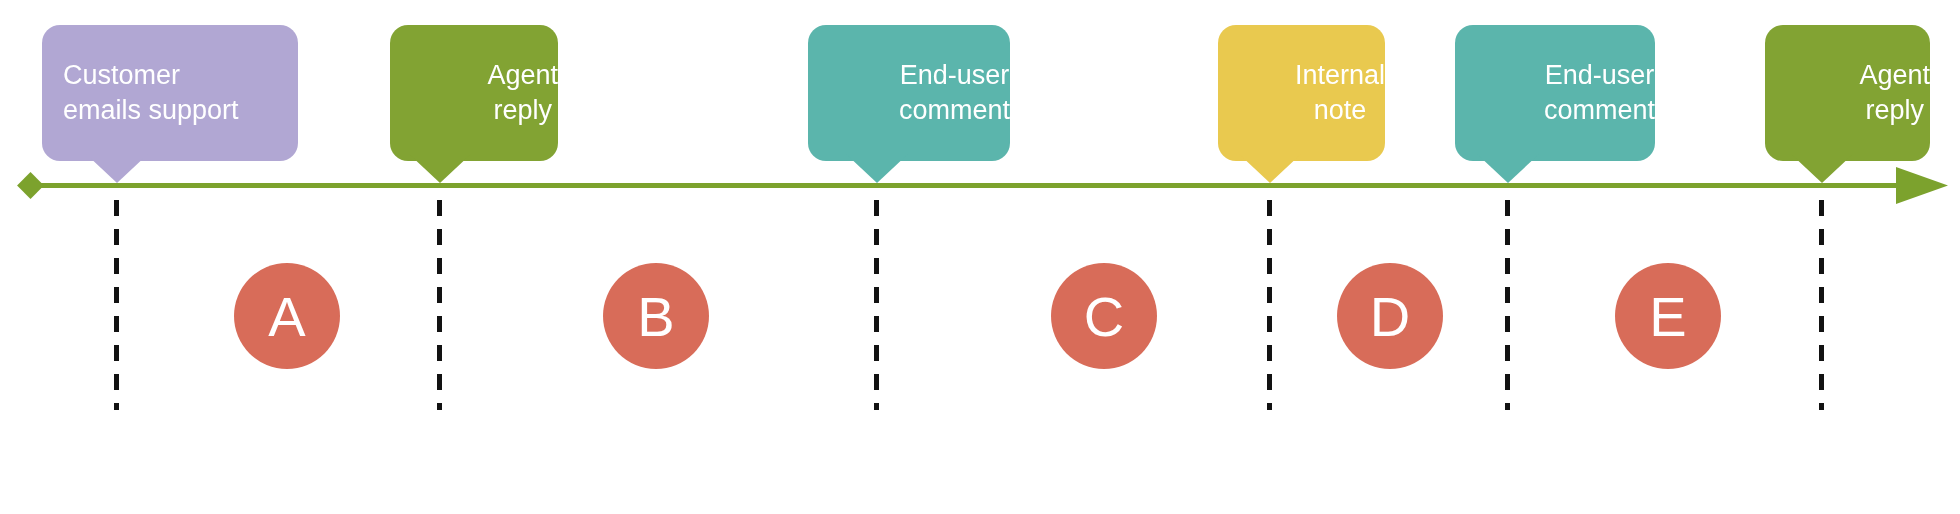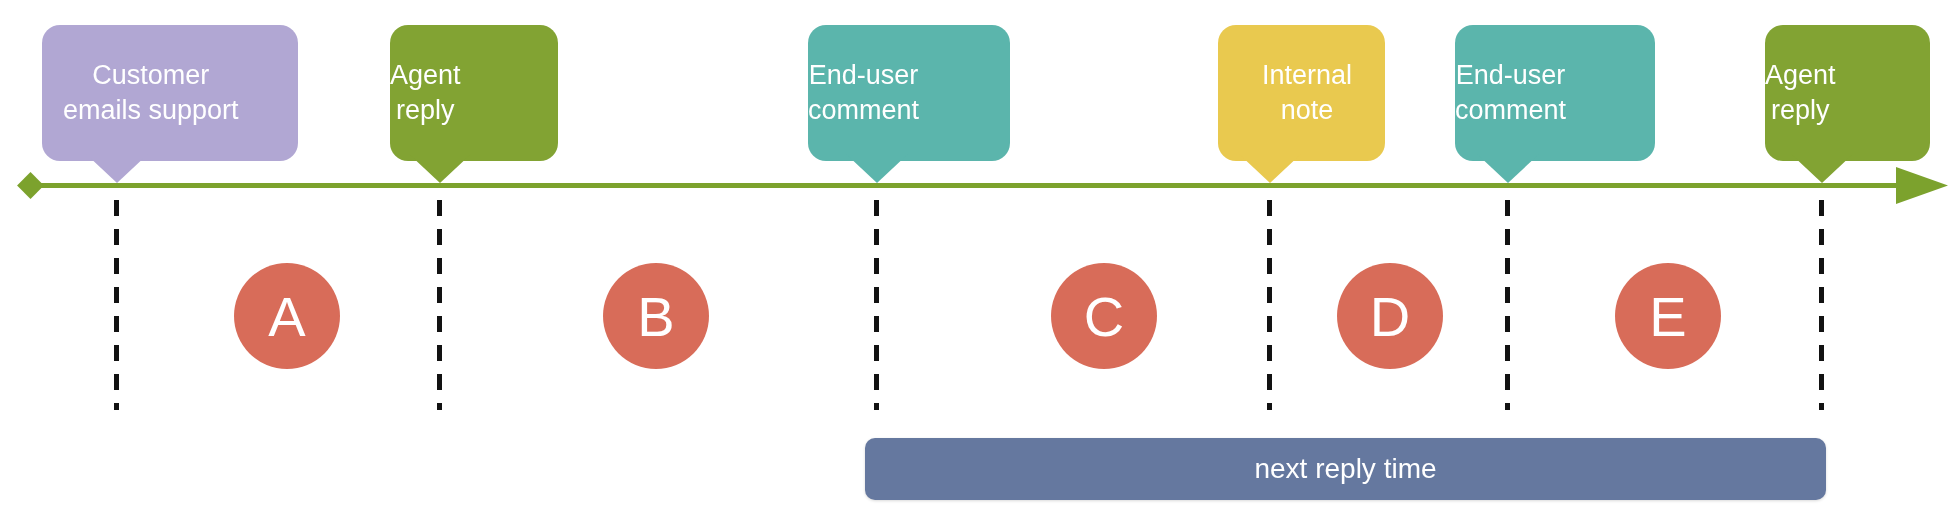--- a/index.html
+++ b/index.html
@@ -24,21 +24,21 @@
   .e2 { left: 440px; }
   .e3 { left: 877px; }
   .e4 { left: 1270px; }
   .e5 { left: 1508px; }
   .e6 { left: 1822px; }
 
   .bubble {
     position: absolute; top: 25px; height: 136px;
     box-sizing: border-box;
     border-radius: 18px;
-    display: flex; align-items: center; justify-content: flex-start;
+    display: flex; align-items: center; justify-content: flex-end;
     text-align: center;
     color: #ffffff; font-size: 27px; line-height: 35px;
     white-space: pre-line;
   }
   .e1 .bubble { left: -75px; width: 256px; justify-content: flex-start; text-align: left; padding-left: 21px; }
   .e2 .bubble { left: -50px; width: 168px; }
   .e3 .bubble { left: -69px; width: 202px; }
   .e4 .bubble { left: -52px; width: 167px; }
   .e5 .bubble { left: -53px; width: 200px; }
   .e6 .bubble { left: -57px; width: 165px; }
@@ -77,21 +77,21 @@
 </head>
 <body>
 
 <div class="stage">
 
   <div class="tl-line" style="background-color: rgb(124, 162, 45);"></div>
   <div class="tl-diamond" style="background-color: rgb(124, 162, 45);"></div>
   <div class="tl-arrow" style="background-color: rgb(124, 162, 45);"></div>
 
   <div class="event e1">
-    <div class="bubble" style="background-color: rgb(177, 167, 211); text-align: center;">
+    <div class="bubble" style="background-color: rgb(177, 167, 211);">
       <div class="bubble-label">Customer
 emails support</div>
     </div>
     <div class="tail" style="background-color: rgb(177, 167, 211);"></div>
     <div class="dash"></div>
   </div>
 
   <div class="event e2">
     <div class="bubble" style="background-color: rgb(130, 163, 51);">
       <div class="bubble-label">Agent
@@ -146,17 +146,14 @@
   <div class="circle c3" style="background-color: rgb(216, 108, 89);">
     <span class="circle-letter">C</span>
   </div>
   <div class="circle c4" style="background-color: rgb(216, 108, 89);">
     <span class="circle-letter">D</span>
   </div>
   <div class="circle c5" style="background-color: rgb(216, 108, 89);">
     <span class="circle-letter">E</span>
   </div>
 
-  <div class="bar" style="background-color: rgb(101, 120, 159);">
-    <span class="bar-label">next reply time</span>
-  </div>
 
 </div>
 
 </body></html>

